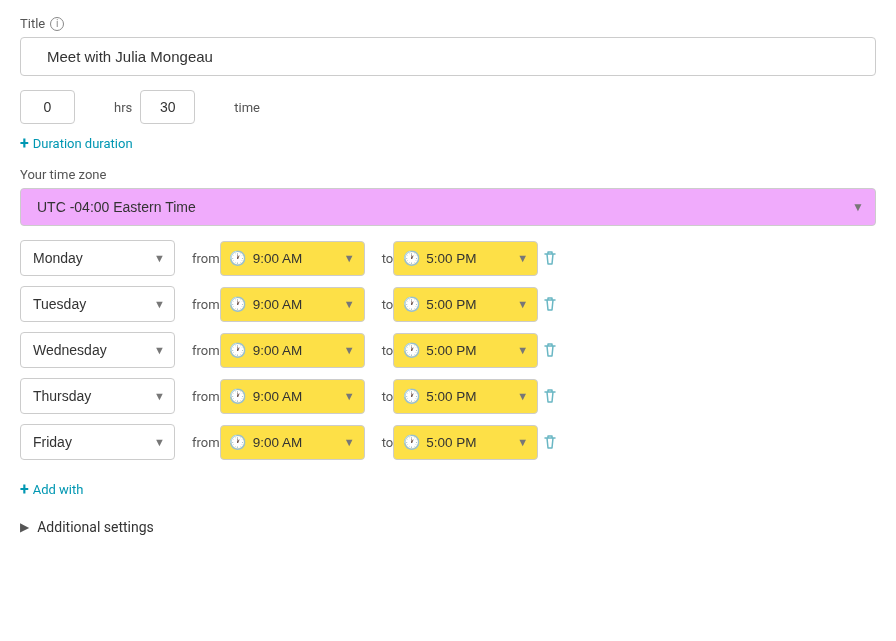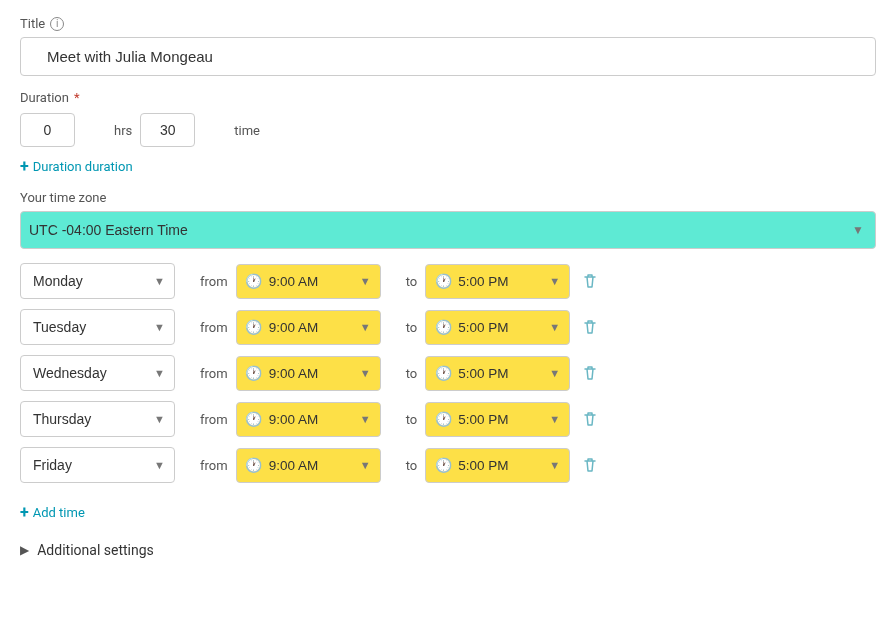--- a/index.html
+++ b/index.html
@@ -78,25 +78,25 @@
     .add-link .plus { font-size: 16px; font-weight: bold; }
 
     .timezone-select-wrapper {
       position: relative;
       margin-top: 6px;
     }
     .timezone-select {
       width: 100%;
       border: 1px solid #ccc;
       border-radius: 4px;
-      padding: 10px 36px 10px 8px;
+      padding: 10px 36px 10px 16px;
       font-size: 14px;
       color: #333;
       appearance: none;
-      background: #5eead4;
+      background: #f0abfc;
       outline: none;
       cursor: pointer;
     }
     .select-arrow {
       position: absolute;
       right: 12px;
       top: 50%;
       transform: translateY(-50%);
       pointer-events: none;
       color: #777;
@@ -106,21 +106,20 @@
     .availability-label {
       font-size: 13px;
       color: #555;
       margin-top: 16px;
       margin-bottom: 10px;
     }
 
     .avail-row {
       display: flex;
       align-items: center;
-      gap: 8px;
       margin-bottom: 10px;
     }
     .day-select-wrapper {
       position: relative;
       width: 155px;
     }
     .day-select {
       width: 100%;
       border: 1px solid #ccc;
       border-radius: 4px;
@@ -213,24 +212,20 @@
 
 <div class="section-row">
   <div class="section-label">
     <span>Title</span>
     <span class="info-icon">i</span>
   </div>
   <input type="text" class="text-input" value="Meet with Julia Mongeau" style="">
 </div>
 
 <div class="section-row">
-  <div class="section-label">
-    <span>Duration</span>
-    <span class="required">*</span>
-  </div>
   <div class="duration-row">
     <input type="text" class="duration-num" value="0" style="">
     <span class="duration-unit">hrs</span>
     <input type="text" class="duration-num" value="30" style="">
     <span class="duration-unit">time</span>
   </div>
   <a class="add-link">
     <span class="plus">+</span>
     <span>Duration duration</span>
   </a>
@@ -309,20 +304,20 @@
         <div class="time-select-wrapper"><span class="clock-icon">🕐</span><select class="time-select"><option value="12:00 AM">12:00 AM</option><option value="12:30 AM">12:30 AM</option><option value="1:00 AM">1:00 AM</option><option value="1:30 AM">1:30 AM</option><option value="2:00 AM">2:00 AM</option><option value="2:30 AM">2:30 AM</option><option value="3:00 AM">3:00 AM</option><option value="3:30 AM">3:30 AM</option><option value="4:00 AM">4:00 AM</option><option value="4:30 AM">4:30 AM</option><option value="5:00 AM">5:00 AM</option><option value="5:30 AM">5:30 AM</option><option value="6:00 AM">6:00 AM</option><option value="6:30 AM">6:30 AM</option><option value="7:00 AM">7:00 AM</option><option value="7:30 AM">7:30 AM</option><option value="8:00 AM">8:00 AM</option><option value="8:30 AM">8:30 AM</option><option value="9:00 AM">9:00 AM</option><option value="9:30 AM">9:30 AM</option><option value="10:00 AM">10:00 AM</option><option value="10:30 AM">10:30 AM</option><option value="11:00 AM">11:00 AM</option><option value="11:30 AM">11:30 AM</option><option value="12:00 PM">12:00 PM</option><option value="12:30 PM">12:30 PM</option><option value="1:00 PM">1:00 PM</option><option value="1:30 PM">1:30 PM</option><option value="2:00 PM">2:00 PM</option><option value="2:30 PM">2:30 PM</option><option value="3:00 PM">3:00 PM</option><option value="3:30 PM">3:30 PM</option><option value="4:00 PM">4:00 PM</option><option value="4:30 PM">4:30 PM</option><option value="5:00 PM" selected="">5:00 PM</option><option value="5:30 PM">5:30 PM</option><option value="6:00 PM">6:00 PM</option><option value="6:30 PM">6:30 PM</option><option value="7:00 PM">7:00 PM</option><option value="7:30 PM">7:30 PM</option><option value="8:00 PM">8:00 PM</option><option value="8:30 PM">8:30 PM</option><option value="9:00 PM">9:00 PM</option><option value="9:30 PM">9:30 PM</option><option value="10:00 PM">10:00 PM</option><option value="10:30 PM">10:30 PM</option><option value="11:00 PM">11:00 PM</option><option value="11:30 PM">11:30 PM</option></select><span class="time-arrow">▼</span></div>
         <button class="trash-btn">
           <svg width="16" height="18" viewBox="0 0 16 18" fill="none" xmlns="http://www.w3.org/2000/svg">
             <path d="M3 5h10M6 5V3h4v2M5 5l1 10h4l1-10" stroke="#6ab7c4" stroke-width="1.5" stroke-linecap="round" stroke-linejoin="round"></path>
           </svg>
         </button>
       </div>
     </div>
   <a class="add-link">
     <span class="plus">+</span>
-    <span>Add time</span>
+    <span>Add with</span>
   </a>
 </div>
 
 <div class="additional-settings">
   <span class="chevron">▶</span>
   <span>Additional settings</span>
 </div>
 
 </body></html>

